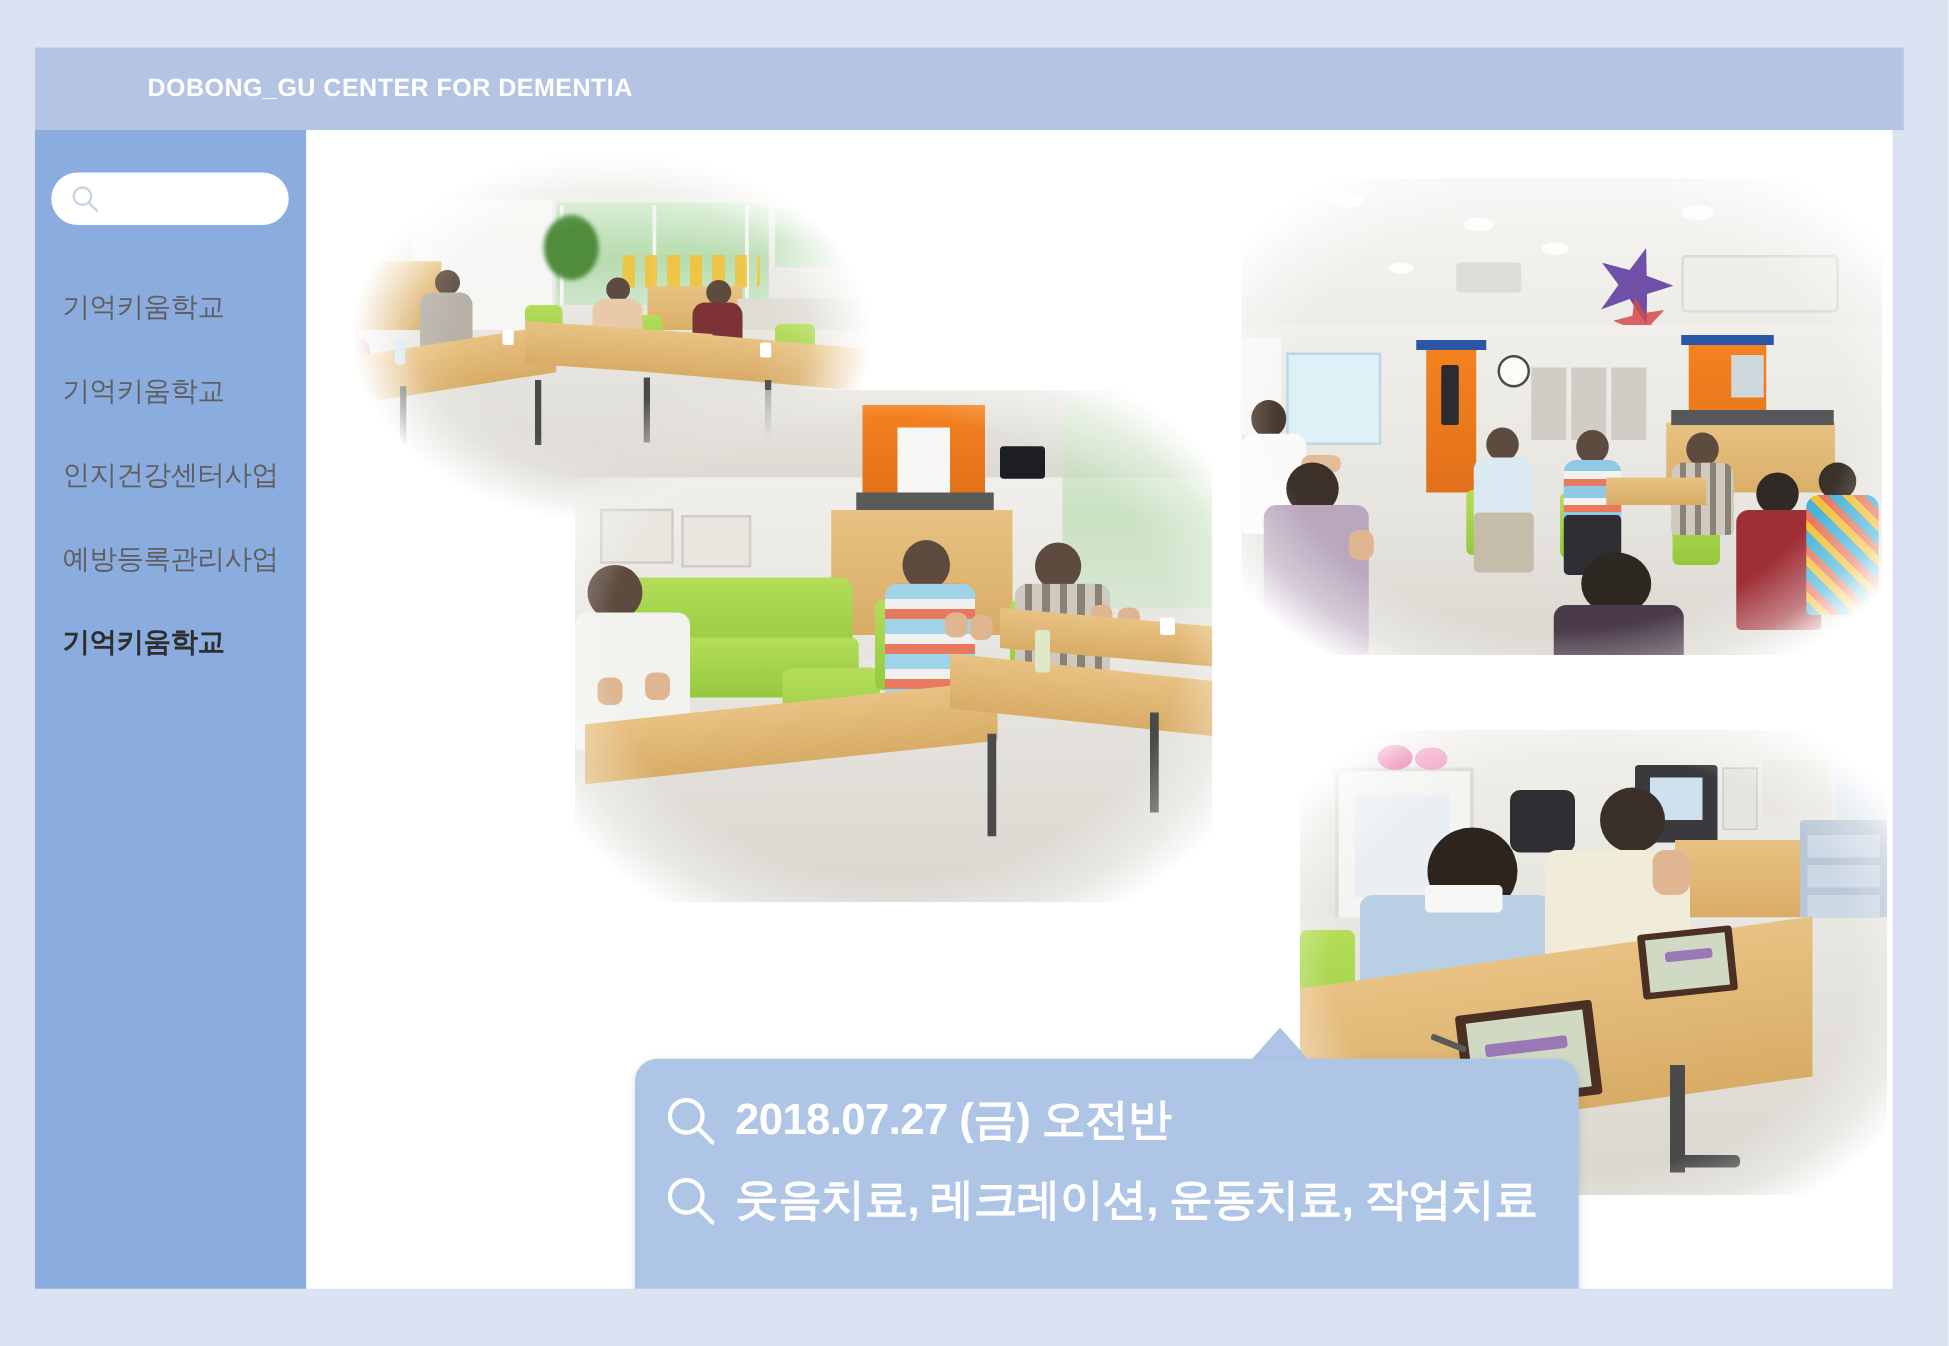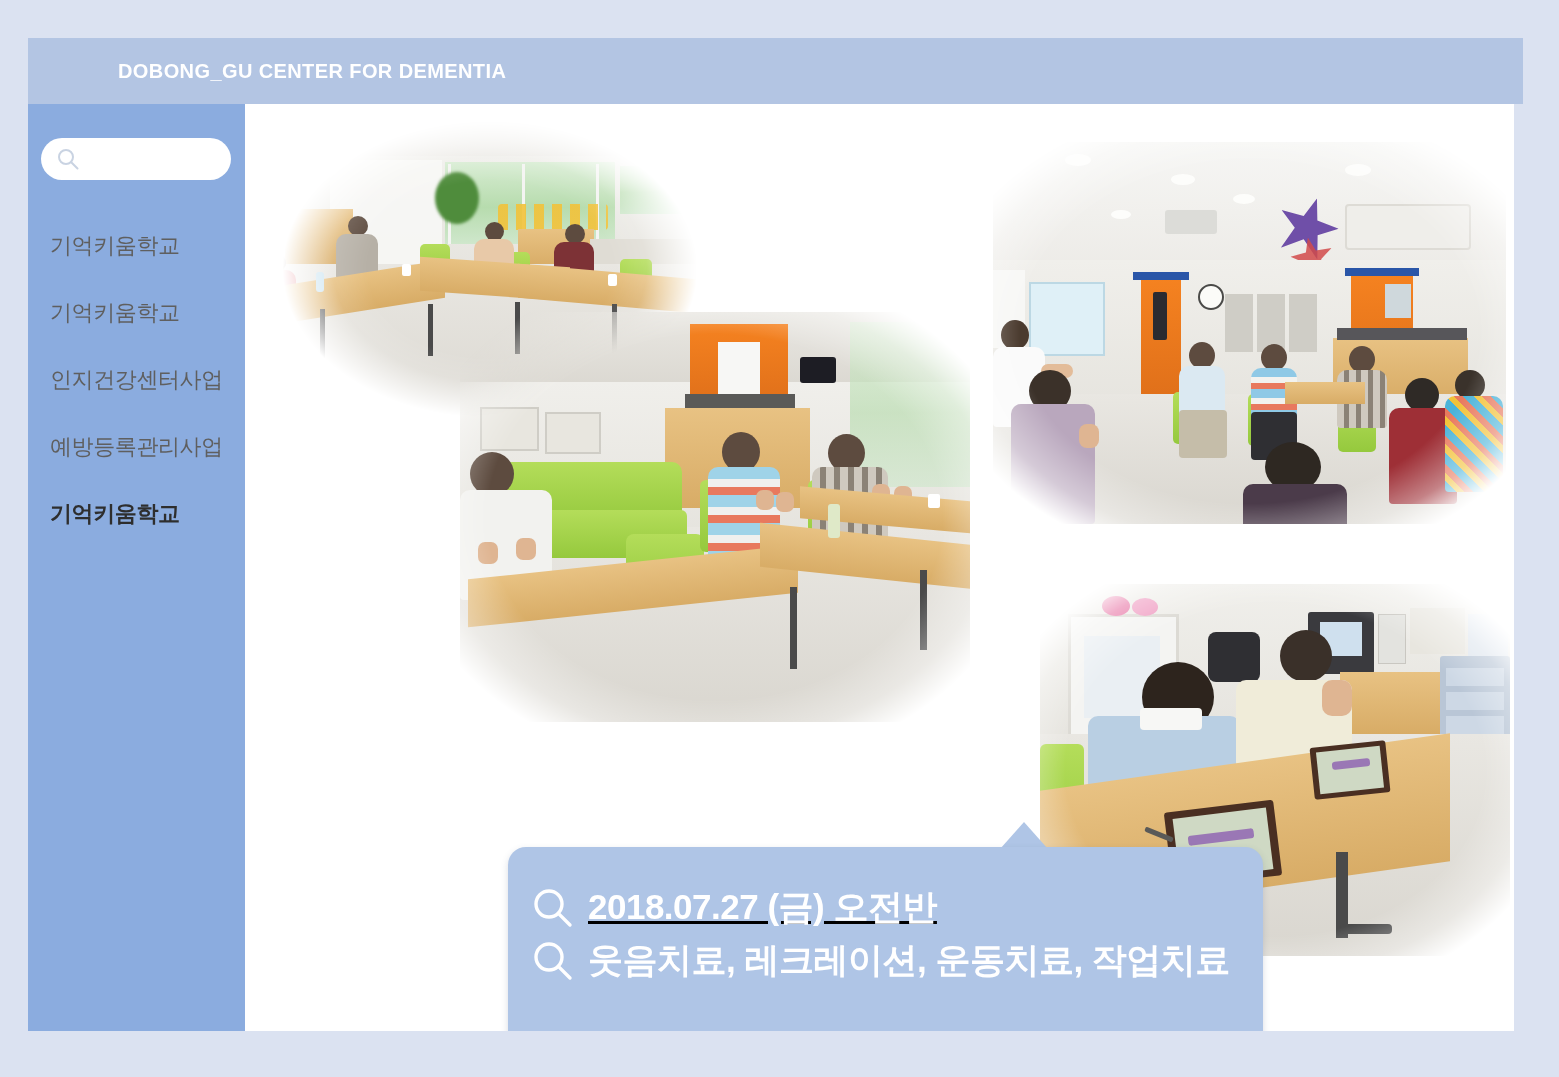--- a/index.html
+++ b/index.html
@@ -161,21 +161,21 @@
     height: 0;
     border-left: 24px solid transparent;
     border-right: 24px solid transparent;
     border-bottom: 27px solid #afc5e6;
   }
   .callout-row {
     position: absolute;
     display: flex;
     align-items: flex-start;
   }
-  .callout-row.r1 { left: 22px; top: 39px; text-decoration: underline; }
+  .callout-row.r1 { left: 22px; top: 28px; }
   .callout-row.r2 { left: 22px; top: 92px; }
   .callout-mag { flex: none; width: 46px; height: 46px; margin-right: 12px; }
   .callout-text {
     color: #ffffff;
     font-size: 35px;
     font-weight: bold;
     line-height: 1.18;
     letter-spacing: -0.5px;
     max-width: 655px;
   }

